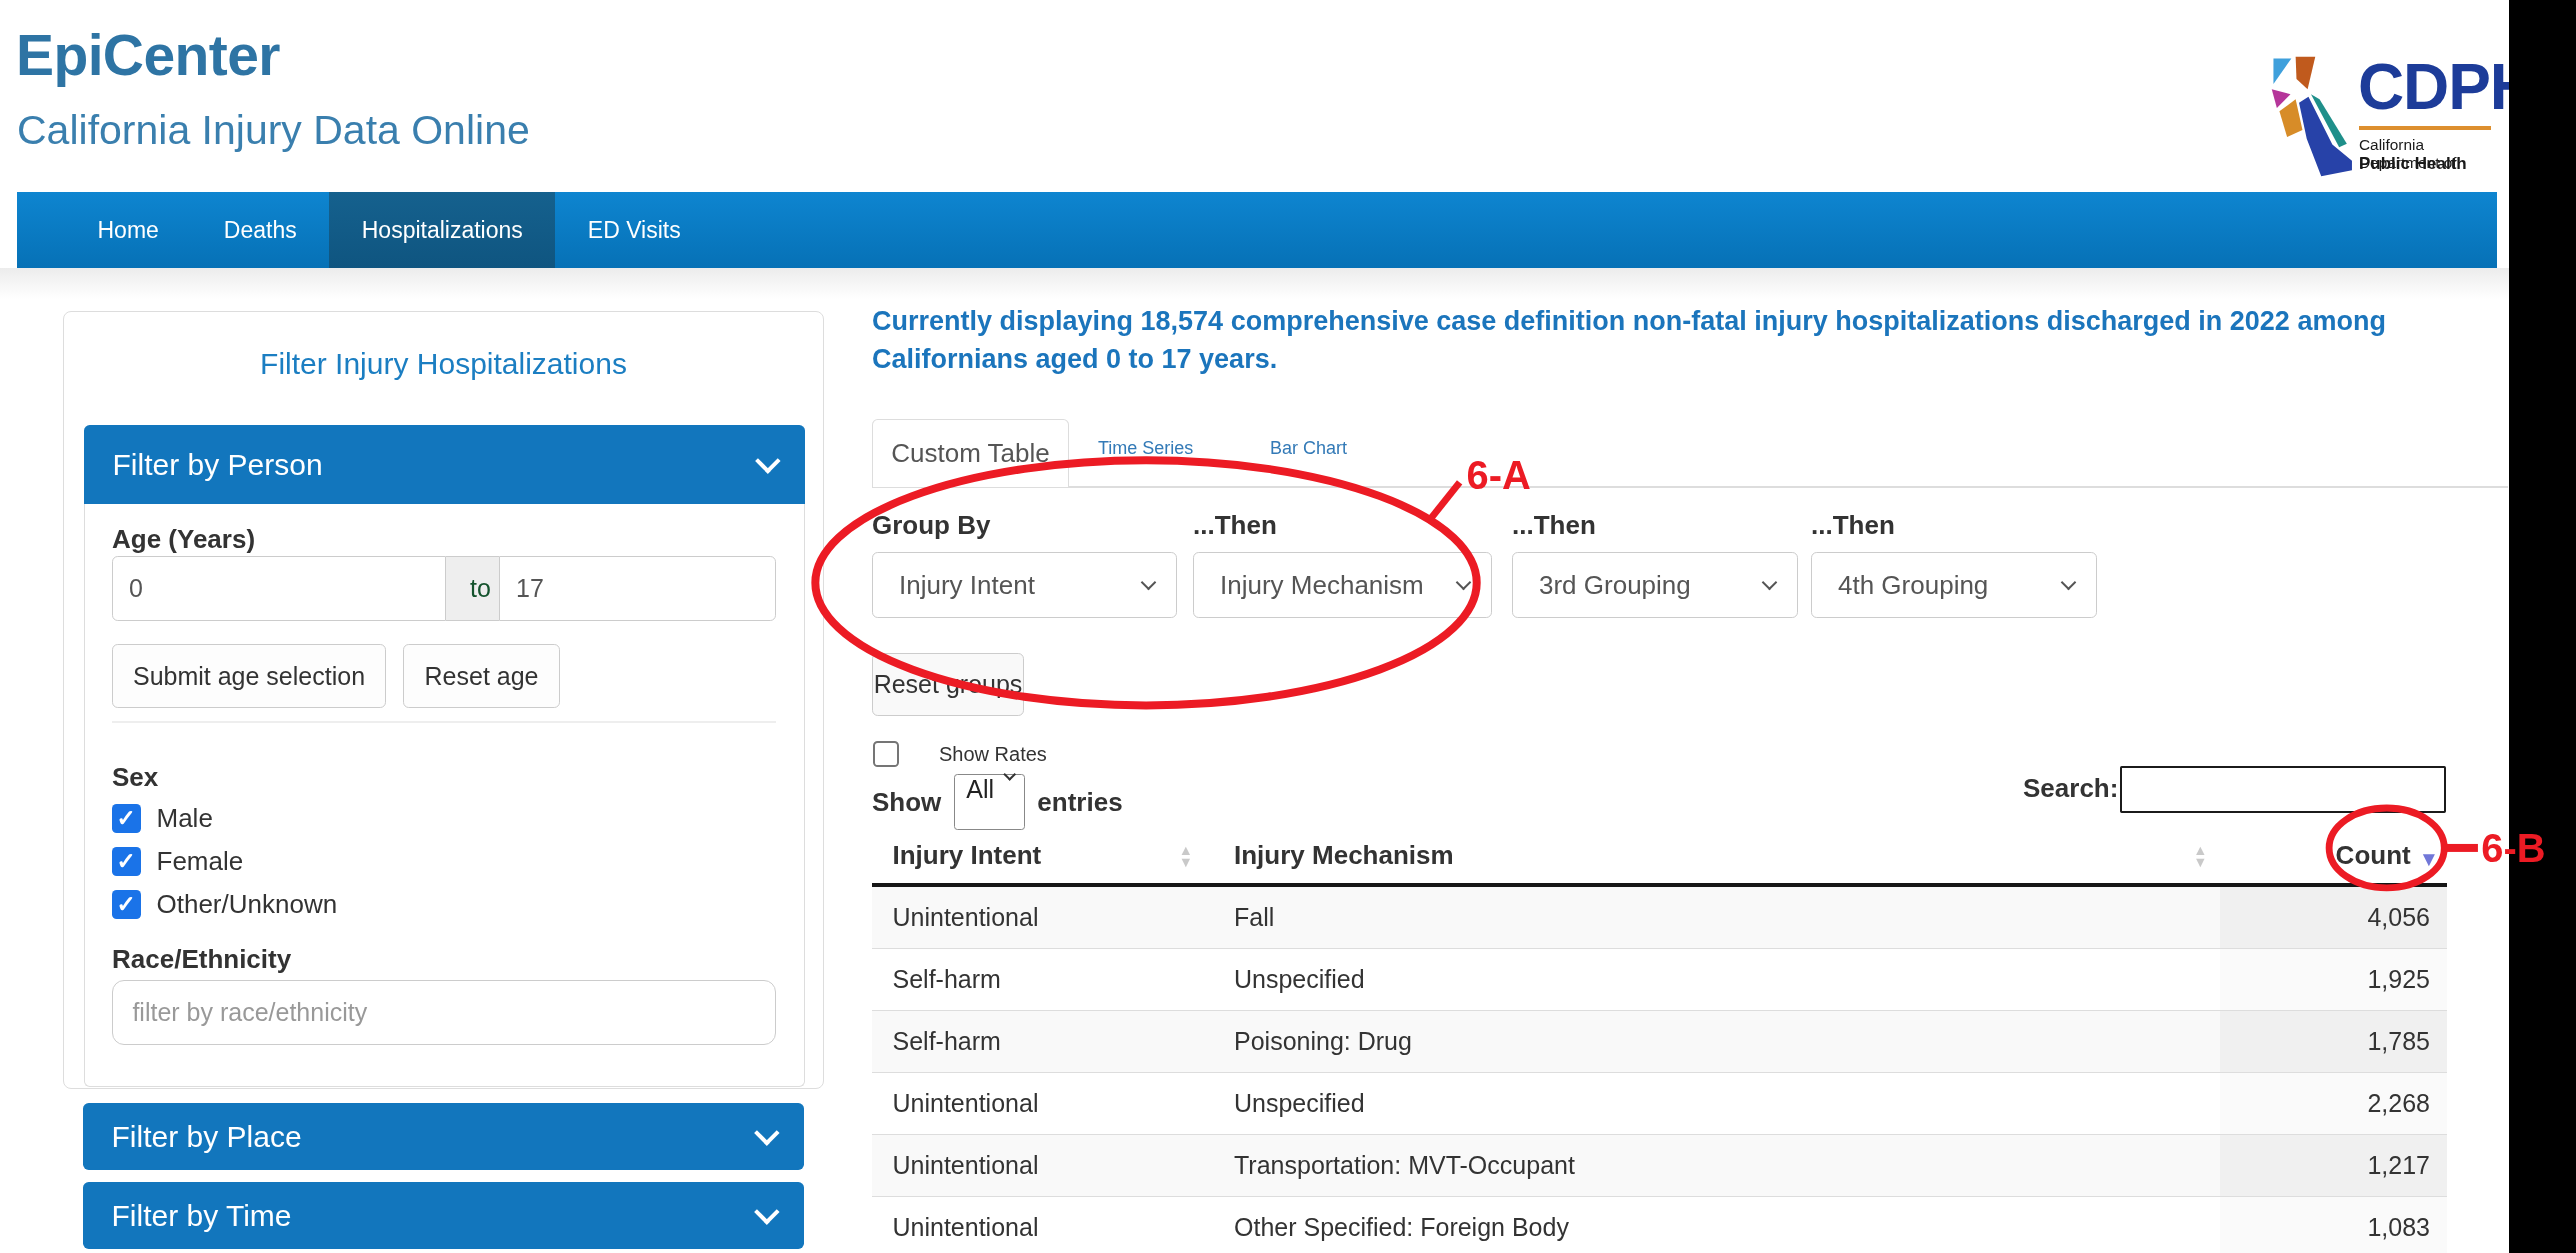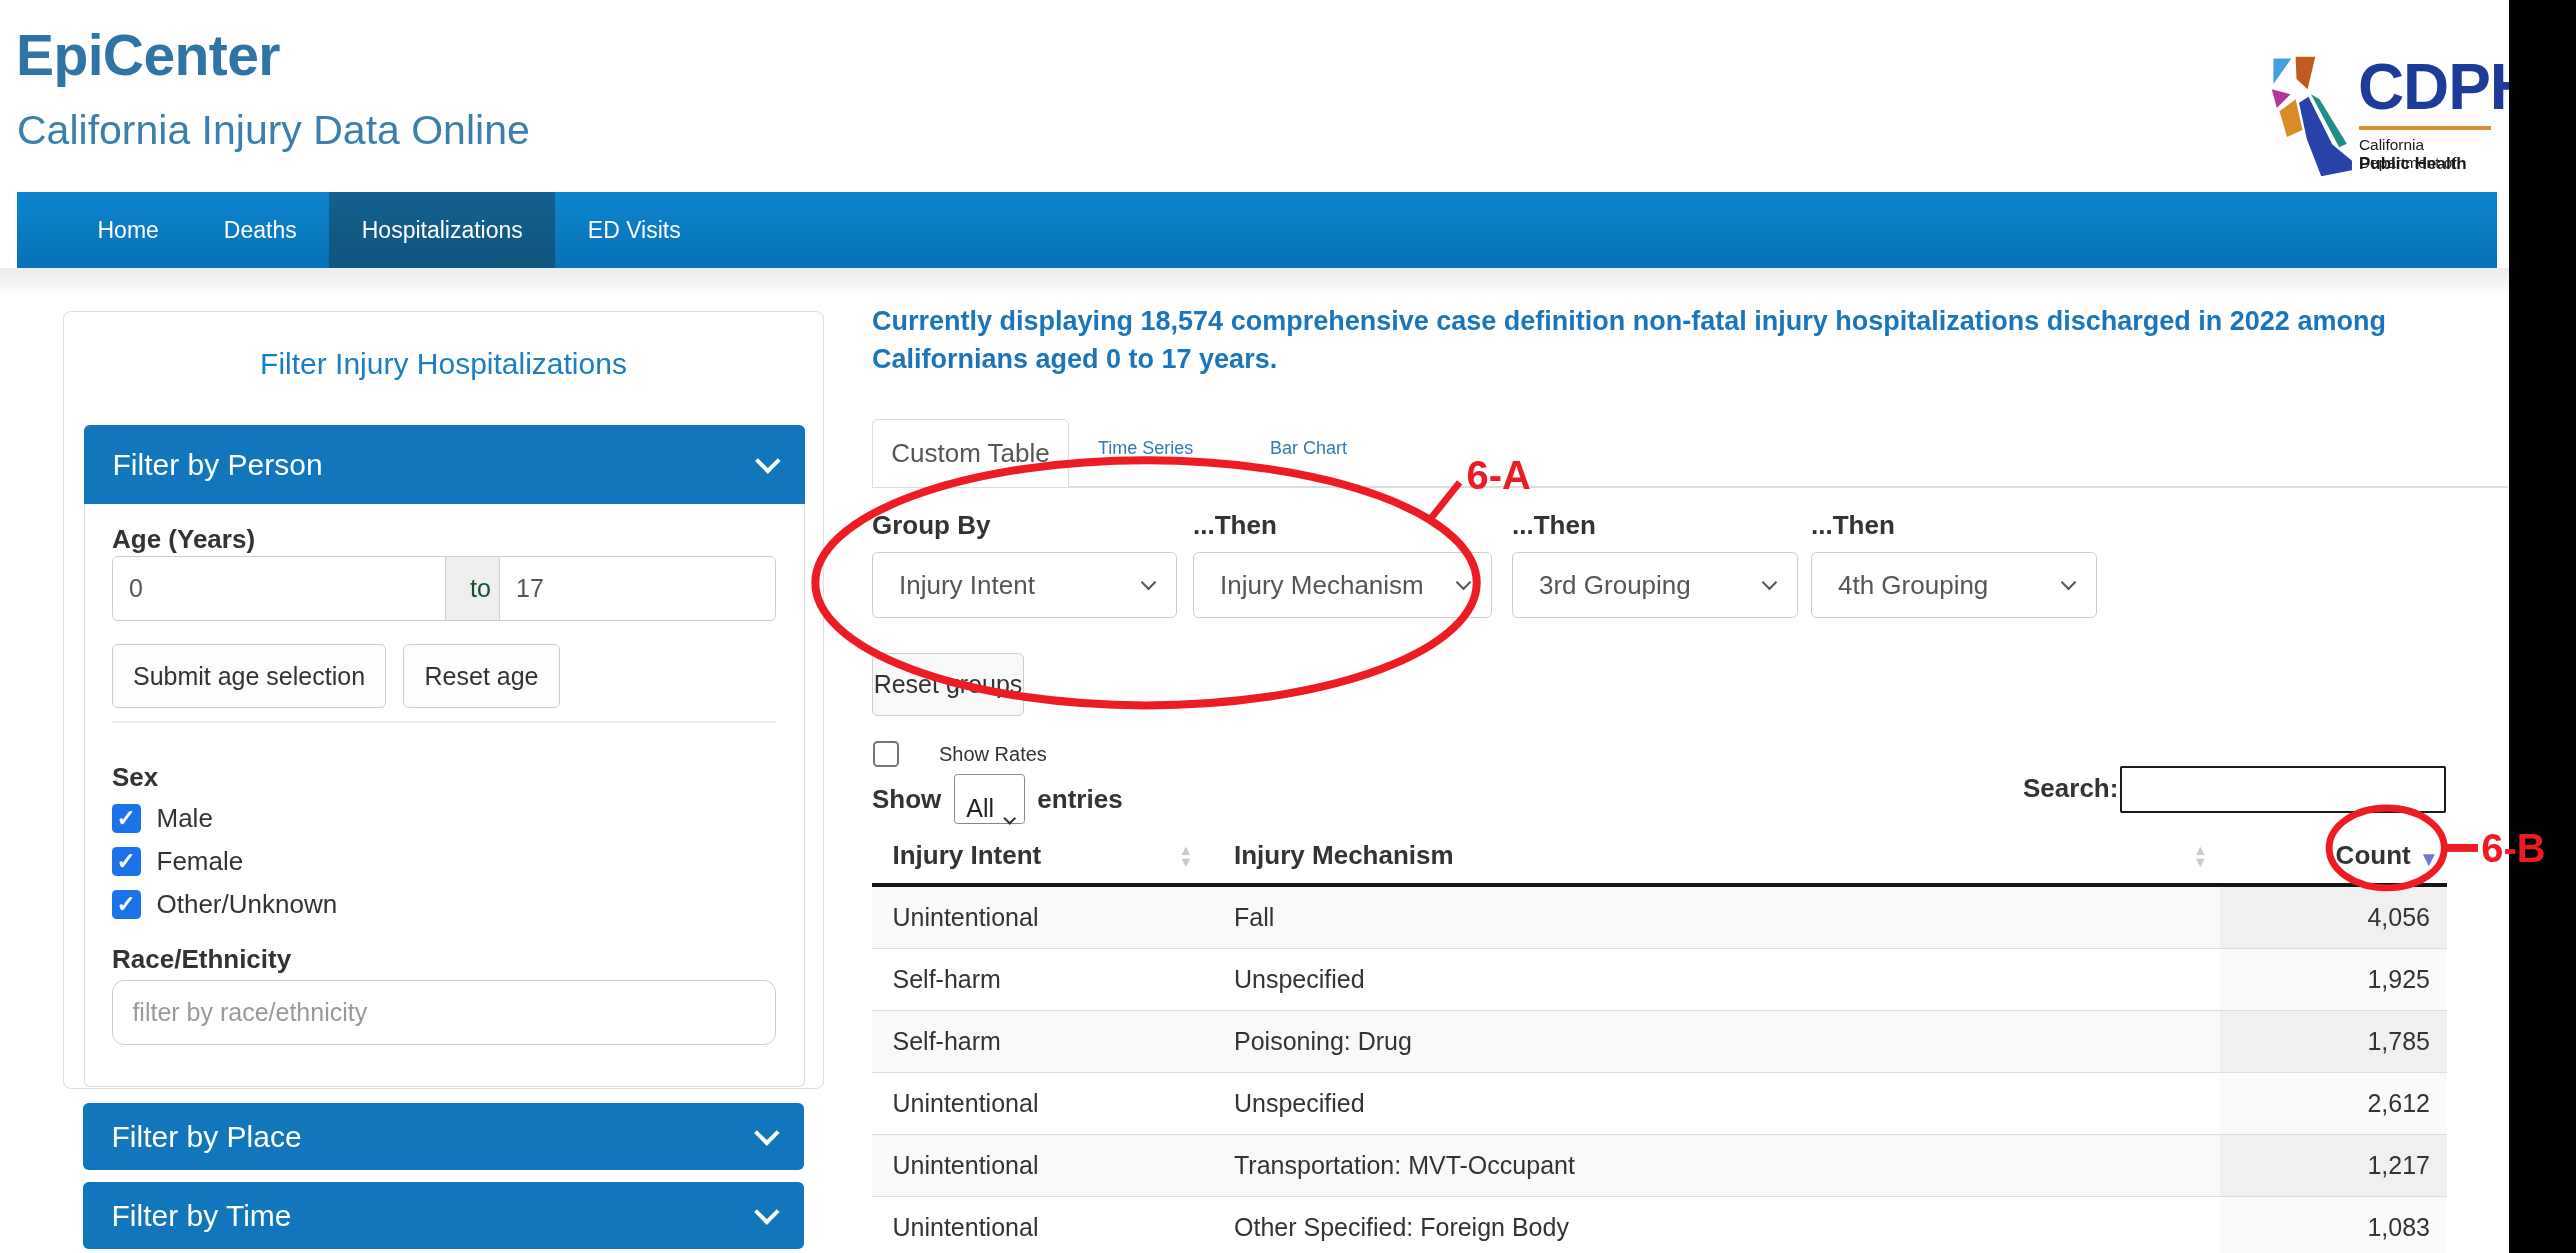--- a/index.html
+++ b/index.html
@@ -64,21 +64,21 @@
   .grp-label{top:510px;font-size:26px;font-weight:bold;color:#333;}
   .sel{top:552px;height:66px;border:1.7px solid #ccc;border-radius:5.7px;background:#fff;display:flex;align-items:center;justify-content:space-between;padding:0 21.7px 0 26px;box-sizing:border-box;cursor:pointer;}
   .sel-text{font-size:26px;color:#555;}
   .sel-chev{width:9px;height:9px;border-right:2.9px solid #555;border-bottom:2.9px solid #555;transform:rotate(45deg);margin-top:-4.6px;}
   #btn-reset-groups{left:872px;top:653px;width:152px;height:63px;background:#f9f9f9;font-size:25px;}
   #show-rates{left:873px;top:741px;display:flex;align-items:center;gap:15px;}
   .cb-off{width:26px;height:26px;border:2.3px solid #757575;border-radius:4.6px;background:#fff;box-sizing:border-box;cursor:pointer;}
   #show-rates .lbl{font-size:20px;color:#333;margin-left:25px;}
   #entries-row{left:872px;top:766px;display:flex;align-items:center;gap:12.5px;}
   #entries-row .lbl{font-size:26px;font-weight:bold;color:#333;margin-top:8px;}
-  #entries-select{width:71px;height:50px;border:1.7px solid #888;border-radius:3.4px;background:#fff;display:flex;align-items:flex-end;justify-content:space-between;padding:0 9px 0 11.4px;box-sizing:border-box;margin-top:8px;cursor:pointer;}
+  #entries-select{width:71px;height:56px;border:1.7px solid #888;border-radius:3.4px;background:#fff;display:flex;align-items:flex-start;justify-content:space-between;padding:0 9px 0 11.4px;box-sizing:border-box;margin-top:8px;cursor:pointer;}
   #entries-select .sel-text{font-size:25px;color:#222;}
   #entries-select .sel-chev{border-color:#333;width:7.4px;height:7.4px;border-right-width:2.3px;border-bottom-width:2.3px;}
   #search-label{left:2023px;top:773px;font-size:26px;font-weight:bold;color:#333;}
   #search-input{left:2120px;top:766px;width:326px;height:47px;border:2.3px solid #1b1b1b;border-radius:1.7px;box-sizing:border-box;font-size:25px;padding:0 11.4px;font-family:"Liberation Sans",sans-serif;}
 
   
   #tbl{left:872px;top:828px;width:1575px;}
   #thead{display:flex;height:55px;border-bottom:4px solid #161616;align-items:center;}
   .th{font-size:26px;font-weight:bold;color:#333;display:flex;align-items:center;box-sizing:border-box;cursor:pointer;}
   .th1{width:339px;padding-left:20.5px;justify-content:space-between;padding-right:18px;}
@@ -256,21 +256,21 @@
         <div class="td td3">1,925</div>
       </div>
       <div class="row odd">
         <div class="td td1">Self-harm</div>
         <div class="td td2">Poisoning: Drug</div>
         <div class="td td3">1,785</div>
       </div>
       <div class="row even">
         <div class="td td1">Unintentional</div>
         <div class="td td2">Unspecified</div>
-        <div class="td td3">2,612</div>
+        <div class="td td3">2,268</div>
       </div>
       <div class="row odd">
         <div class="td td1">Unintentional</div>
         <div class="td td2">Transportation: MVT-Occupant</div>
         <div class="td td3">1,217</div>
       </div>
       <div class="row even">
         <div class="td td1">Unintentional</div>
         <div class="td td2">Other Specified: Foreign Body</div>
         <div class="td td3">1,083</div>

